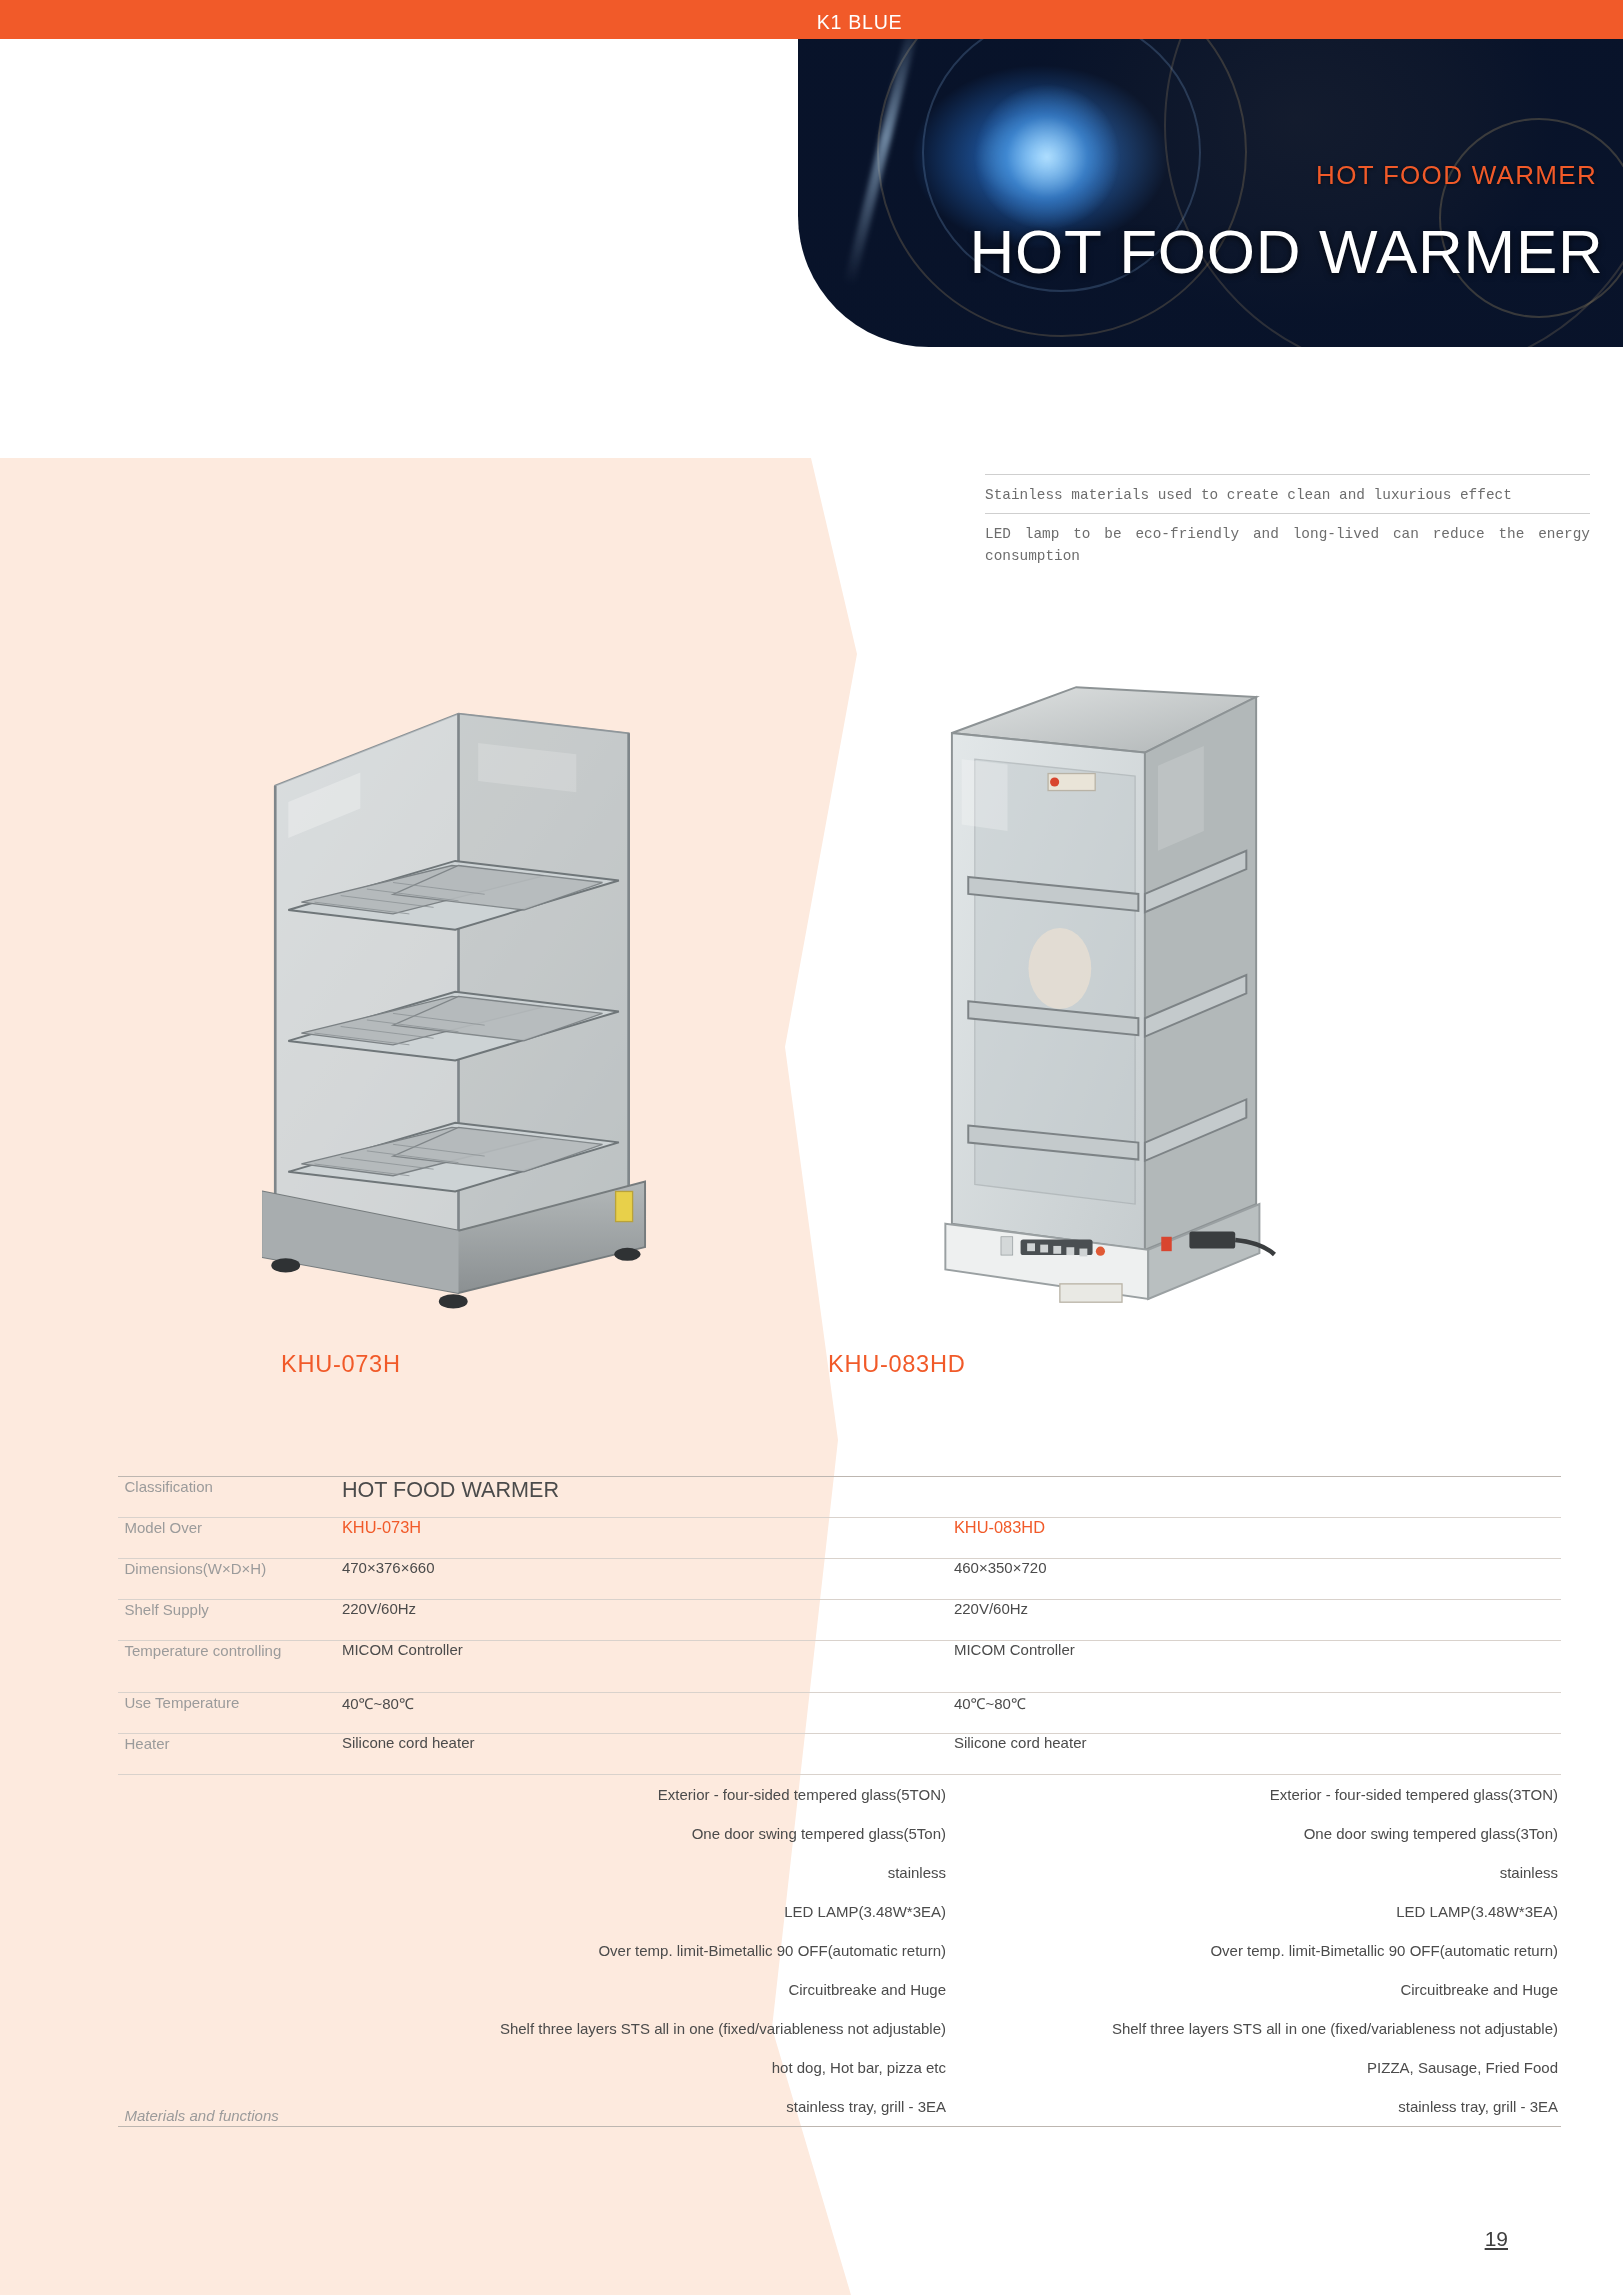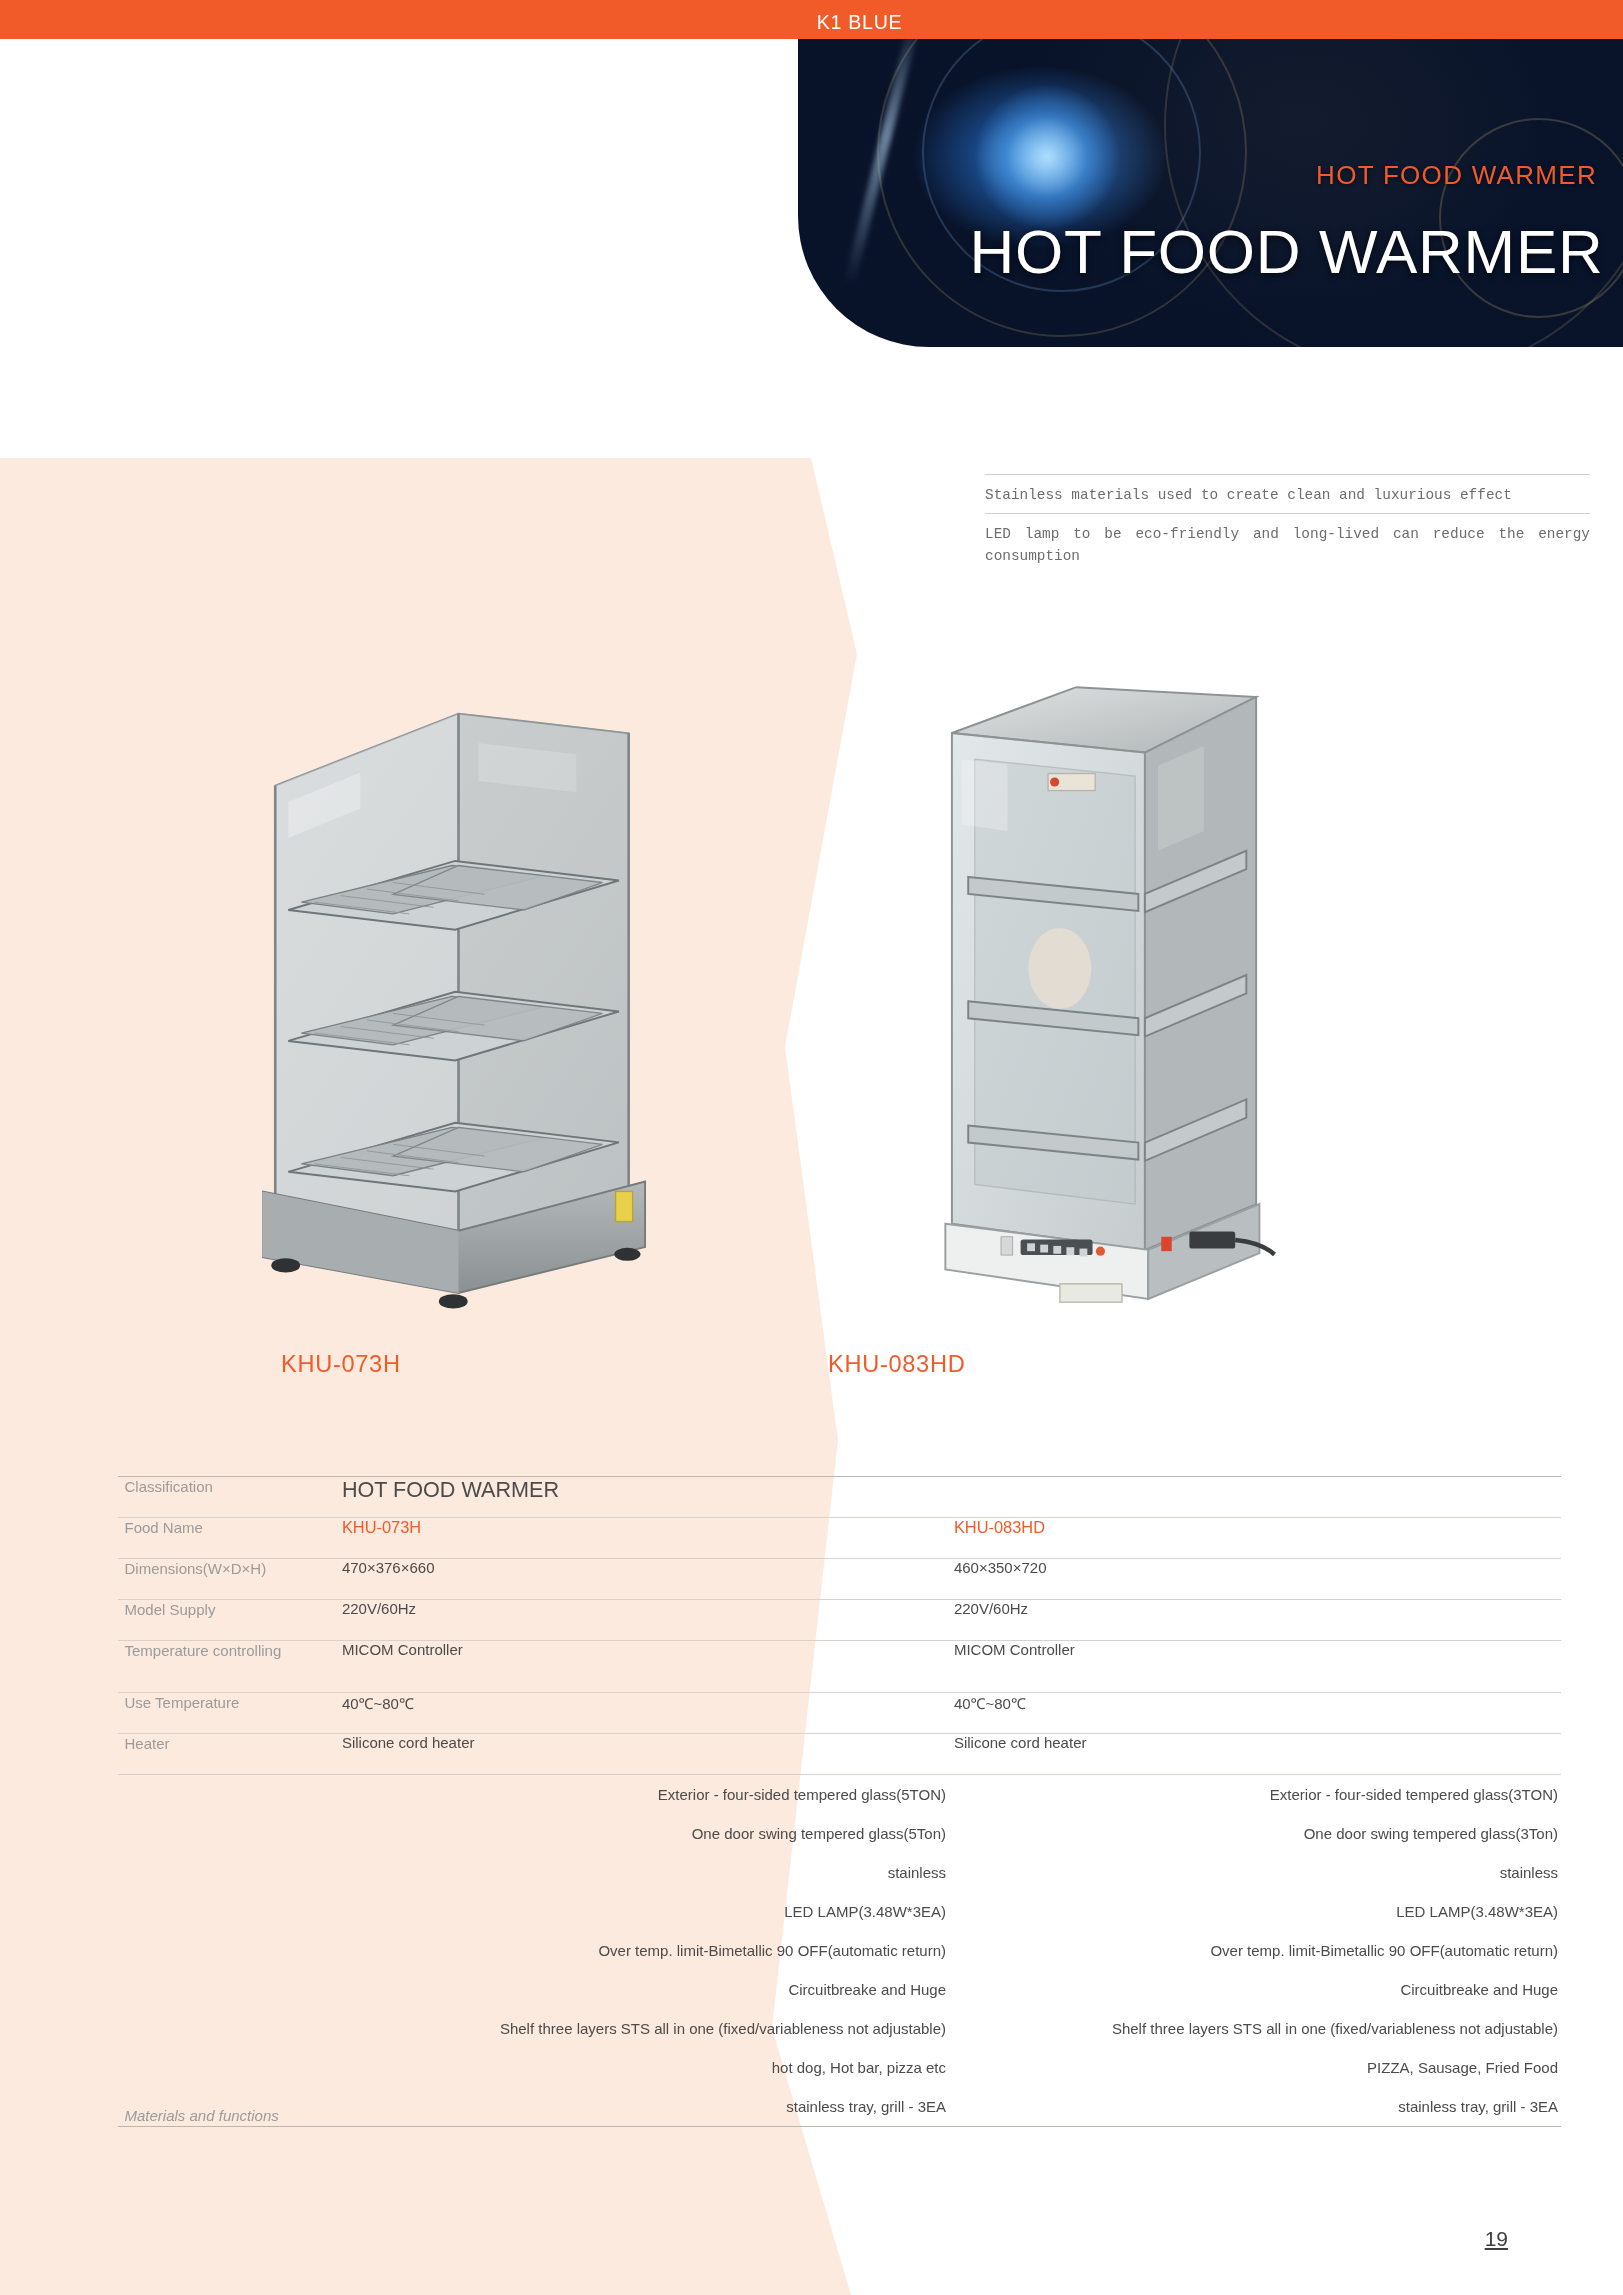--- a/index.html
+++ b/index.html
@@ -403,34 +403,34 @@
 
 <div class="spec">
 
   <div class="row first">
     <div class="cell-label">Classification</div>
     <div class="cell-a cls-value">HOT FOOD WARMER</div>
     <div class="cell-b"></div>
   </div>
 
   <div class="row">
-    <div class="cell-label">Food Name</div>
+    <div class="cell-label">Model Over</div>
     <div class="cell-a model-value">KHU-073H</div>
     <div class="cell-b model-value">KHU-083HD</div>
   </div>
 
   <div class="row">
     <div class="cell-label">Dimensions(W×D×H)</div>
     <div class="cell-a">470×376×660</div>
     <div class="cell-b">460×350×720</div>
   </div>
 
 
   <div class="row">
-    <div class="cell-label">Model Supply</div>
+    <div class="cell-label">Shelf Supply</div>
     <div class="cell-a">220V/60Hz</div>
     <div class="cell-b">220V/60Hz</div>
   </div>
 
   <div class="row" style="min-height:51px;">
     <div class="cell-label">Temperature controlling</div>
     <div class="cell-a">MICOM Controller</div>
     <div class="cell-b">MICOM Controller</div>
   </div>
 

